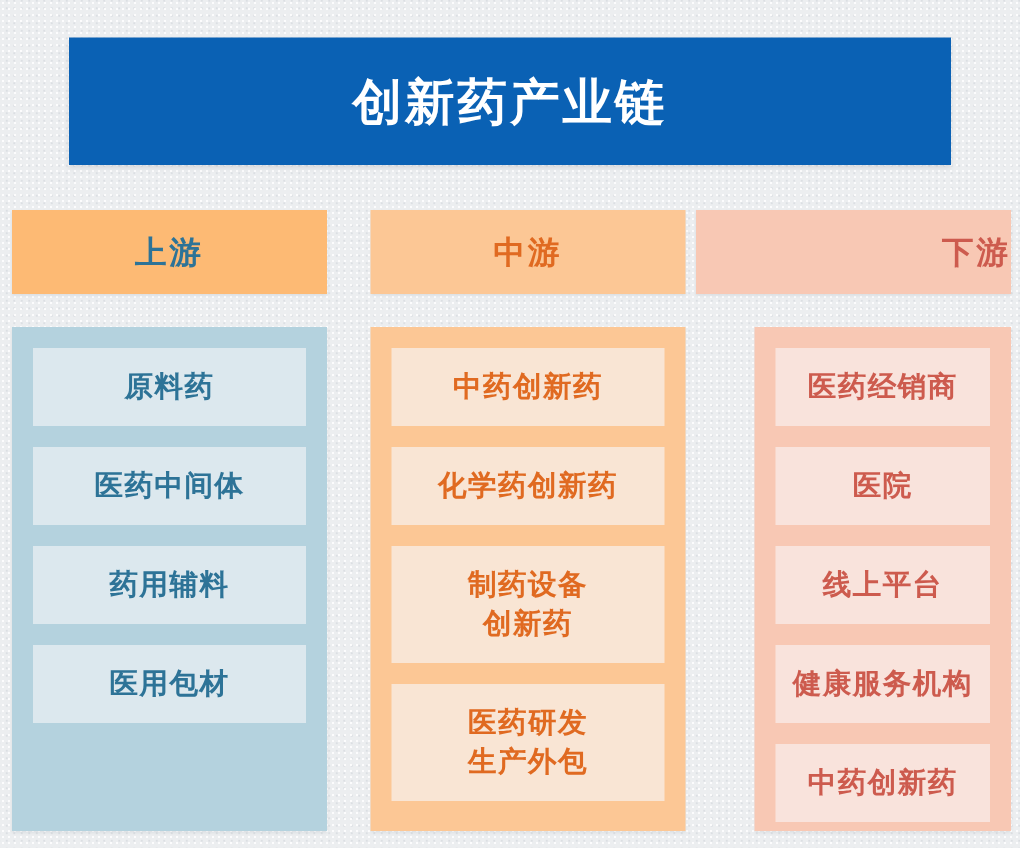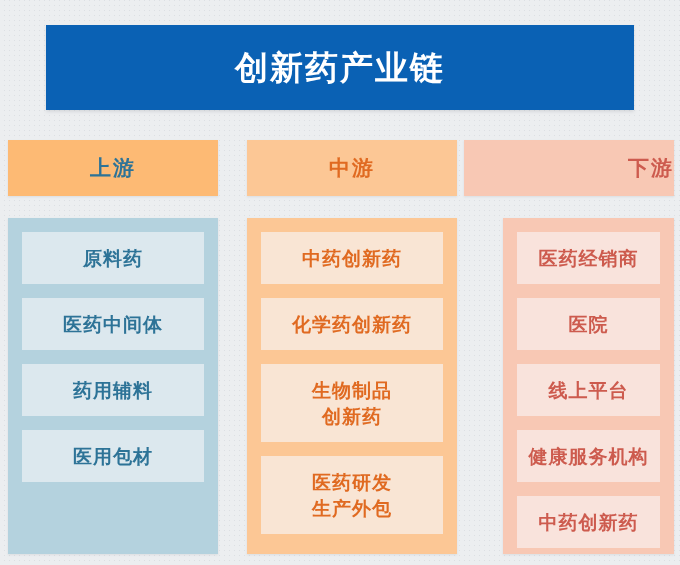--- a/index.html
+++ b/index.html
@@ -158,21 +158,21 @@
         <span class="header-text">中游</span>
       </div>
       <div class="col-body">
         <div class="item">
           <span class="item-text">中药创新药</span>
         </div>
         <div class="item">
           <span class="item-text">化学药创新药</span>
         </div>
         <div class="item tall">
-          <span class="item-text">生物制品
+          <span class="item-text">制药设备
 创新药</span>
         </div>
         <div class="item tall">
           <span class="item-text">医药研发
 生产外包</span>
         </div>
       </div>
     </div>
 
     <div class="column col-downstream">

